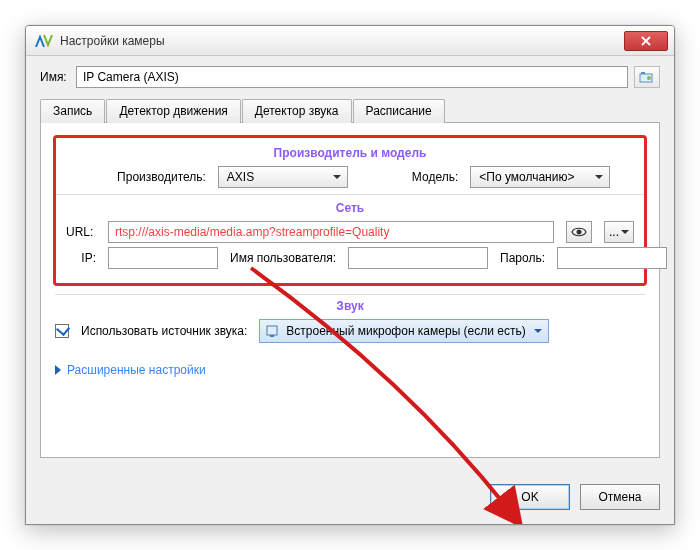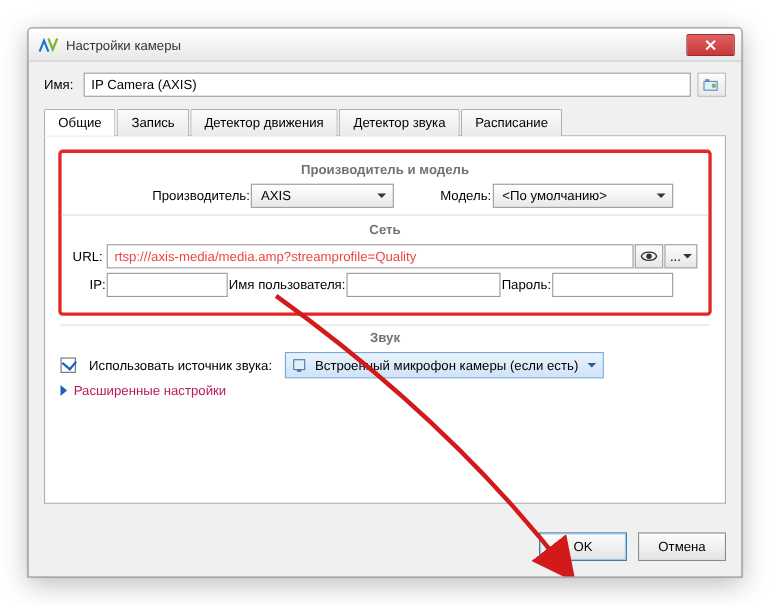--- a/index.html
+++ b/index.html
@@ -66,22 +66,22 @@
     display: flex; flex-direction: column;
     position: relative;
   }
   .highlight-box {
     border: 3px solid #e22727;
     border-radius: 4px;
     padding: 6px 10px 10px;
     margin-bottom: 8px;
     position: relative;
   }
-  .section-title { text-align: center; font-weight: bold; color: #737373; margin: 2px 0 6px; }
-  .field-row { display: flex; align-items: center; gap: 1px; margin: 4px 0; }
+  .section-title { text-align: center; font-weight: bold; color: #8b5cf6; margin: 2px 0 6px; }
+  .field-row { display: flex; align-items: center; gap: 12px; margin: 4px 0; }
   .field-row label { white-space: nowrap; }
   .select {
     height: 22px; border: 1px solid #9a9a9a;
     background: linear-gradient(#fff,#e8e8e8);
     display: flex; align-items: center; padding: 0 18px 0 8px;
     position: relative;
   }
   .select::after {
     content: ''; position: absolute; right: 6px; top: 50%;
     border: 4px solid transparent; border-top-color: #333;
@@ -117,21 +117,21 @@
     height: 24px; border: 1px solid #7aa7d9;
     background: linear-gradient(#e9f2fc,#cfe3f7);
     display: flex; align-items: center; gap: 6px;
     padding: 0 22px 0 6px; position: relative;
   }
   .sound-select::after {
     content: ''; position: absolute; right: 6px; top: 50%;
     border: 4px solid transparent; border-top-color: #2a5a99;
     transform: translateY(-25%);
   }
-  .adv-row { display: flex; align-items: center; gap: 6px; margin-top: 4px; color: #be185d; }
+  .adv-row { display: flex; align-items: center; gap: 6px; margin-top: 20px; color: #3b82f6; }
   .adv-row .tri {
     width: 0; height: 0;
     border-top: 5px solid transparent;
     border-bottom: 5px solid transparent;
     border-left: 6px solid #1a63b8;
   }
   .button-bar { display: flex; justify-content: flex-end; gap: 10px; padding: 0 14px 14px; }
   .push-btn {
     min-width: 80px; height: 26px;
     border: 1px solid #8a8a8a;
@@ -170,40 +170,39 @@
       <span class="cam-icon">
         <svg width="16" height="14" viewBox="0 0 16 14">
           <rect x="1" y="4" width="12" height="8" fill="#dfeef9" stroke="#5a8fbf"></rect>
           <circle cx="10" cy="8" r="2" fill="#7fb760"></circle>
           <rect x="2" y="2" width="4" height="2" fill="#5a8fbf"></rect>
         </svg>
       </span>
     </div>
 
     <div class="tabs">
-      <div class="tab active">Общие</div>
       <div class="tab">Запись</div>
       <div class="tab">Детектор движения</div>
       <div class="tab">Детектор звука</div>
       <div class="tab">Расписание</div>
     </div>
 
     <div class="tab-body">
 
       <div class="highlight-box">
         <div class="section-title">Производитель и модель</div>
         <div class="field-row">
           <span style="flex:1"></span>
           <label>Производитель:</label>
           <div class="select" style="width:130px">
             <span>AXIS</span>
           </div>
           <span style="width:40px"></span>
           <label>Модель:</label>
-          <div class="select" style="width:164px">
+          <div class="select" style="width:140px">
             <span>&lt;По умолчанию&gt;</span>
           </div>
           <span style="flex:0.3"></span>
         </div>
 
         <div class="hr"></div>
 
         <div class="section-title">Сеть</div>
 
         <div class="field-row">

